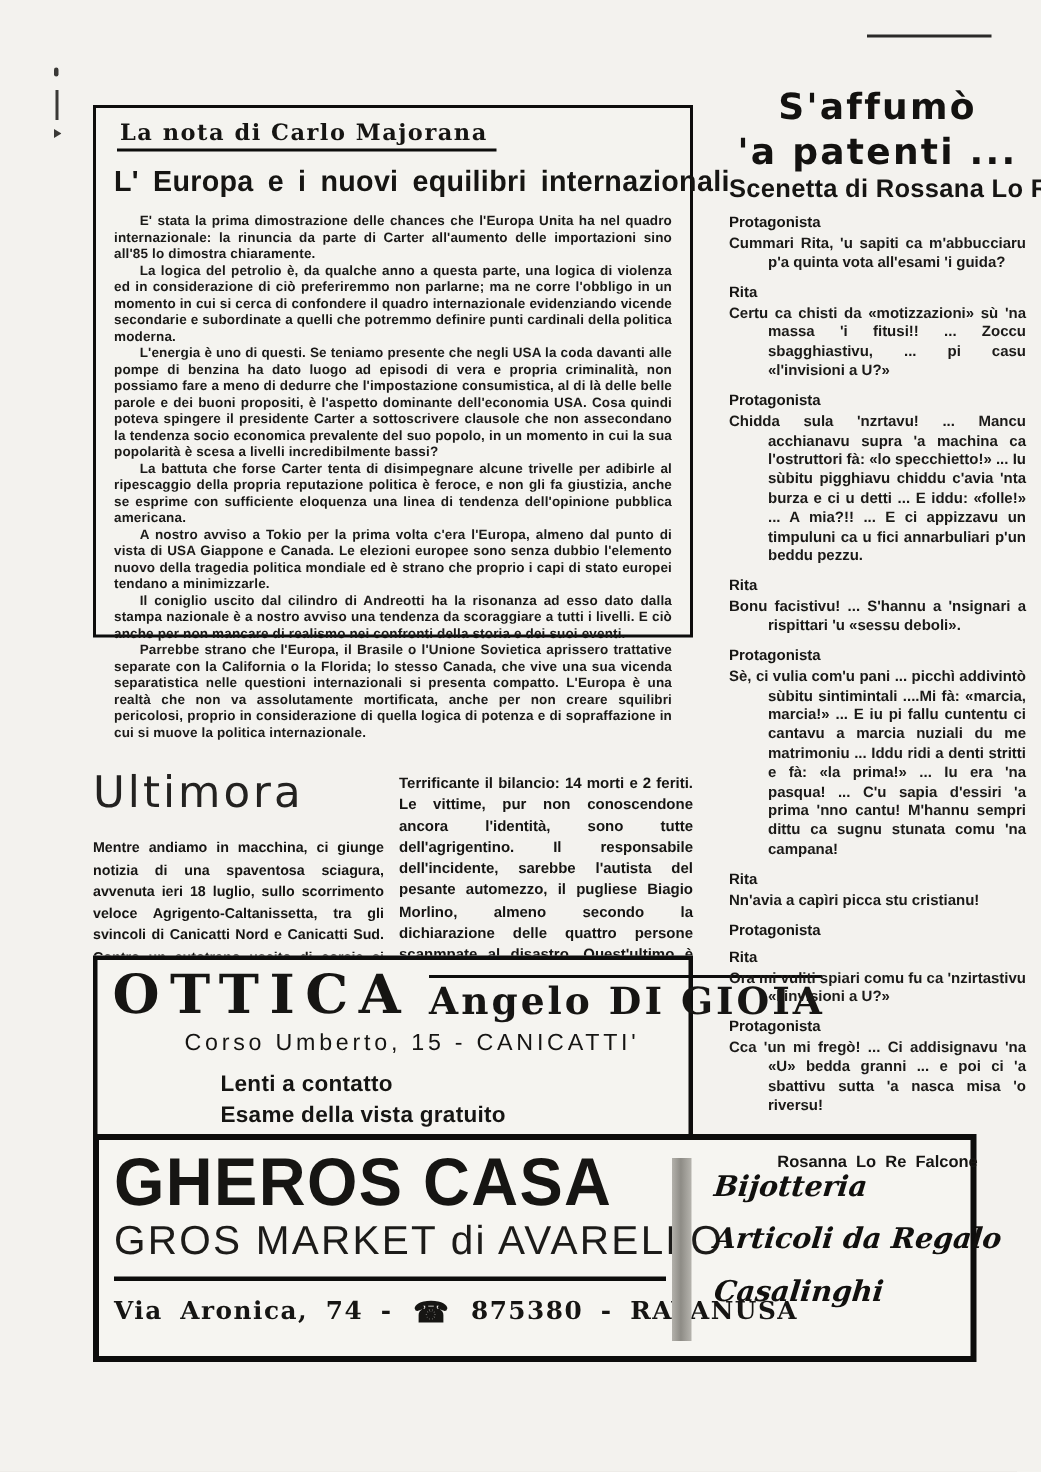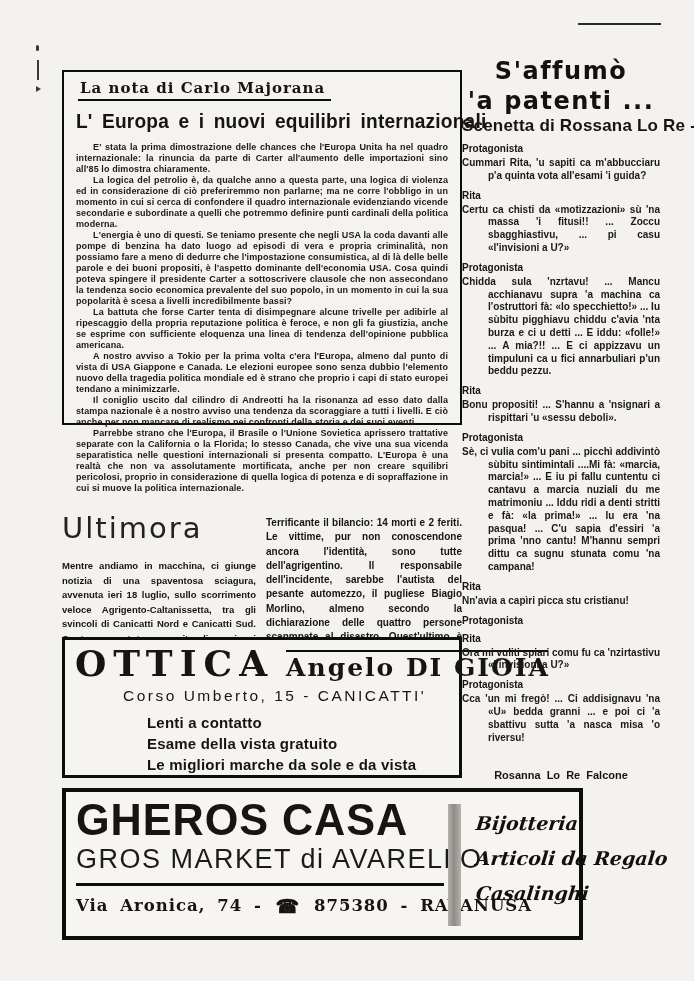--- a/index.html
+++ b/index.html
@@ -54,21 +54,21 @@
   .ottica-owner-rule{position:absolute;top:0;left:0;right:2px;height:2px;background:#0d0d0c;}
   .ottica-owner{
     display:block;font-family:"DejaVu Serif","Liberation Serif",serif;font-weight:bold;
     font-size:25px;letter-spacing:2px;line-height:1.1;white-space:nowrap;
   }
   .ottica-address{margin-top:6px;font-size:15.5px;font-weight:normal;letter-spacing:2.5px;padding-left:4px;white-space:nowrap;margin-left:44px;}
   .ottica-items{margin-top:7px;padding-left:72px;}
   .ottica-items div{font-size:15px;font-weight:bold;line-height:21px;letter-spacing:.2px;}
   
   .gheros-box{
-    position:absolute;top:788px;left:62px;width:521px;height:152px;
+    position:absolute;top:756px;left:62px;width:589px;height:152px;
     border:4px solid #0d0d0c;box-sizing:border-box;background:#f6f5f1;
   }
   .gheros-left{position:absolute;left:10px;top:4px;width:372px;}
   .gheros-brand{font-size:45px;font-weight:900;letter-spacing:1px;line-height:1.05;white-space:nowrap;transform:scaleX(.96);transform-origin:left;}
   .gheros-sub{font-size:27px;font-weight:400;letter-spacing:1.5px;margin-top:1px;white-space:nowrap;color:#1c1b19;}
   .gheros-rule{width:368px;height:3px;background:#0d0d0c;margin-top:8px;}
   .gheros-address{
     margin-top:9px;font-family:"DejaVu Serif","Liberation Serif",serif;
     font-weight:bold;font-size:16.5px;letter-spacing:1px;word-spacing:5px;white-space:nowrap;
   }
@@ -76,21 +76,21 @@
   .gheros-strip{
     position:absolute;left:382px;top:12px;width:13px;height:122px;
     background:linear-gradient(90deg,#b3b1ab,#8e8c86 45%,#b5b3ad);
   }
   .gheros-right{position:absolute;left:410px;top:14px;width:168px;}
   .script-line{
     font-family:"DejaVu Serif","Liberation Serif",serif;font-style:italic;font-weight:bold;
     font-size:19px;line-height:35px;transform:skewX(-6deg);transform-origin:left;white-space:nowrap;color:#11100e;
   }
   
-  .sketch{position:absolute;left:462px;top:56px;width:198px;}
+  .sketch{position:absolute;left:486px;top:56px;width:198px;}
   .sketch-title{
     text-align:center;font-size:24px;font-weight:800;letter-spacing:1.5px;
     line-height:30px;color:#131210;font-family:"DejaVu Sans",sans-serif;
   }
   .sketch-sub{margin-top:0;font-size:17px;font-weight:700;letter-spacing:.2px;white-space:nowrap;}
   .speaker{font-size:10px;font-weight:800;margin:7px 0 3px 0;}
   .line-text{
     margin:0;font-size:10px;line-height:12.8px;font-weight:600;text-align:justify;
     padding-left:2.6em;text-indent:-2.6em;color:#1b1a18;
   }
@@ -172,21 +172,21 @@
     </div>
     <div class="sketch-sub">Scenetta di Rossana Lo Re - Falcone</div>
 
     <div class="speaker">Protagonista</div>
     <p class="line-text">Cummari Rita, 'u sapiti ca m'abbucciaru p'a quinta vota all'esami 'i guida?</p>
     <div class="speaker">Rita</div>
     <p class="line-text">Certu ca chisti da «motizzazioni» sù 'na massa 'i fitusi!! ... Zoccu sbagghiastivu, ... pi casu «l'invisioni a U?»</p>
     <div class="speaker">Protagonista</div>
     <p class="line-text">Chidda sula 'nzrtavu! ... Mancu acchianavu supra 'a machina ca l'ostruttori fà: «lo specchietto!» ... Iu sùbitu pigghiavu chiddu c'avia 'nta burza e ci u detti ... E iddu: «folle!» ... A mia?!! ... E ci appizzavu un timpuluni ca u fici annarbuliari p'un beddu pezzu.</p>
     <div class="speaker">Rita</div>
-    <p class="line-text">Bonu propositi! ... S'hannu a 'nsignari a rispittari 'u «sessu deboli».</p>
+    <p class="line-text">Bonu facistivu! ... S'hannu a 'nsignari a rispittari 'u «sessu deboli».</p>
     <div class="speaker">Protagonista</div>
     <p class="line-text">Sè, ci vulia com'u pani ... picchì addivintò sùbitu sintimintali ....Mi fà: «marcia, marcia!» ... E iu pi fallu cuntentu ci cantavu a marcia nuziali du me matrimoniu ... Iddu ridi a denti stritti e fà: «la prima!» ... Iu era 'na pasqua! ... C'u sapia d'essiri 'a prima 'nno cantu! M'hannu sempri dittu ca sugnu stunata comu 'na campana!</p>
     <div class="speaker">Rita</div>
     <p class="line-text">Nn'avia a capìri picca stu cristianu!</p>
     <div class="speaker">Protagonista</div>
     <div class="speaker">Rita</div>
     <p class="line-text">Ora mi vuliti spiari comu fu ca 'nzirtastivu «l'invisioni a U?»</p>
     <div class="speaker">Protagonista</div>
     <p class="line-text">Cca 'un mi fregò! ... Ci addisignavu 'na «U» bedda granni ... e poi ci 'a sbattivu sutta 'a nasca misa 'o riversu!</p>
 

